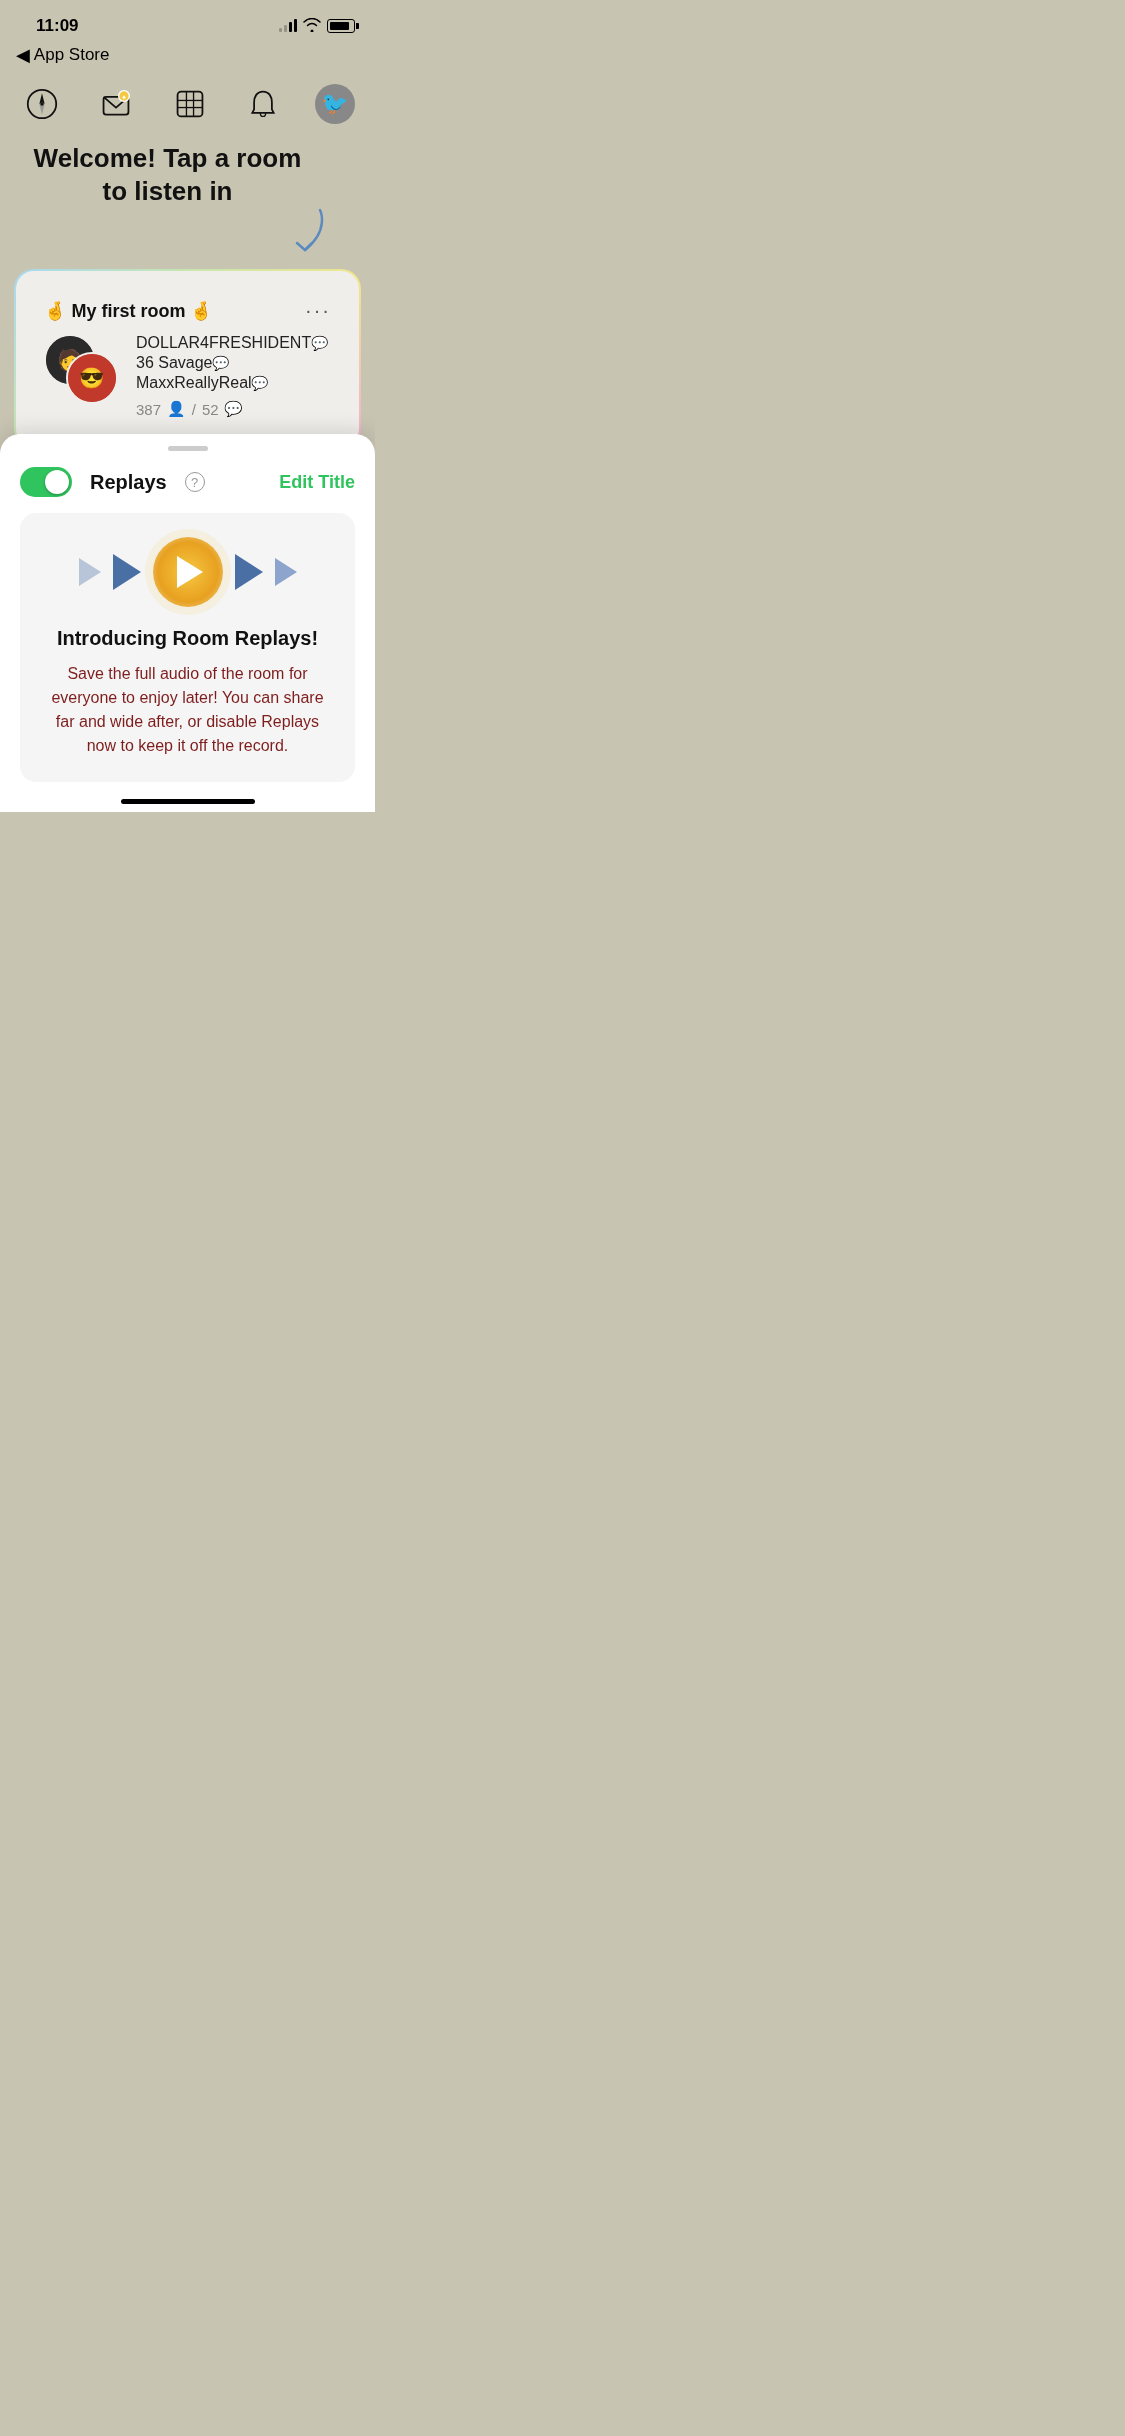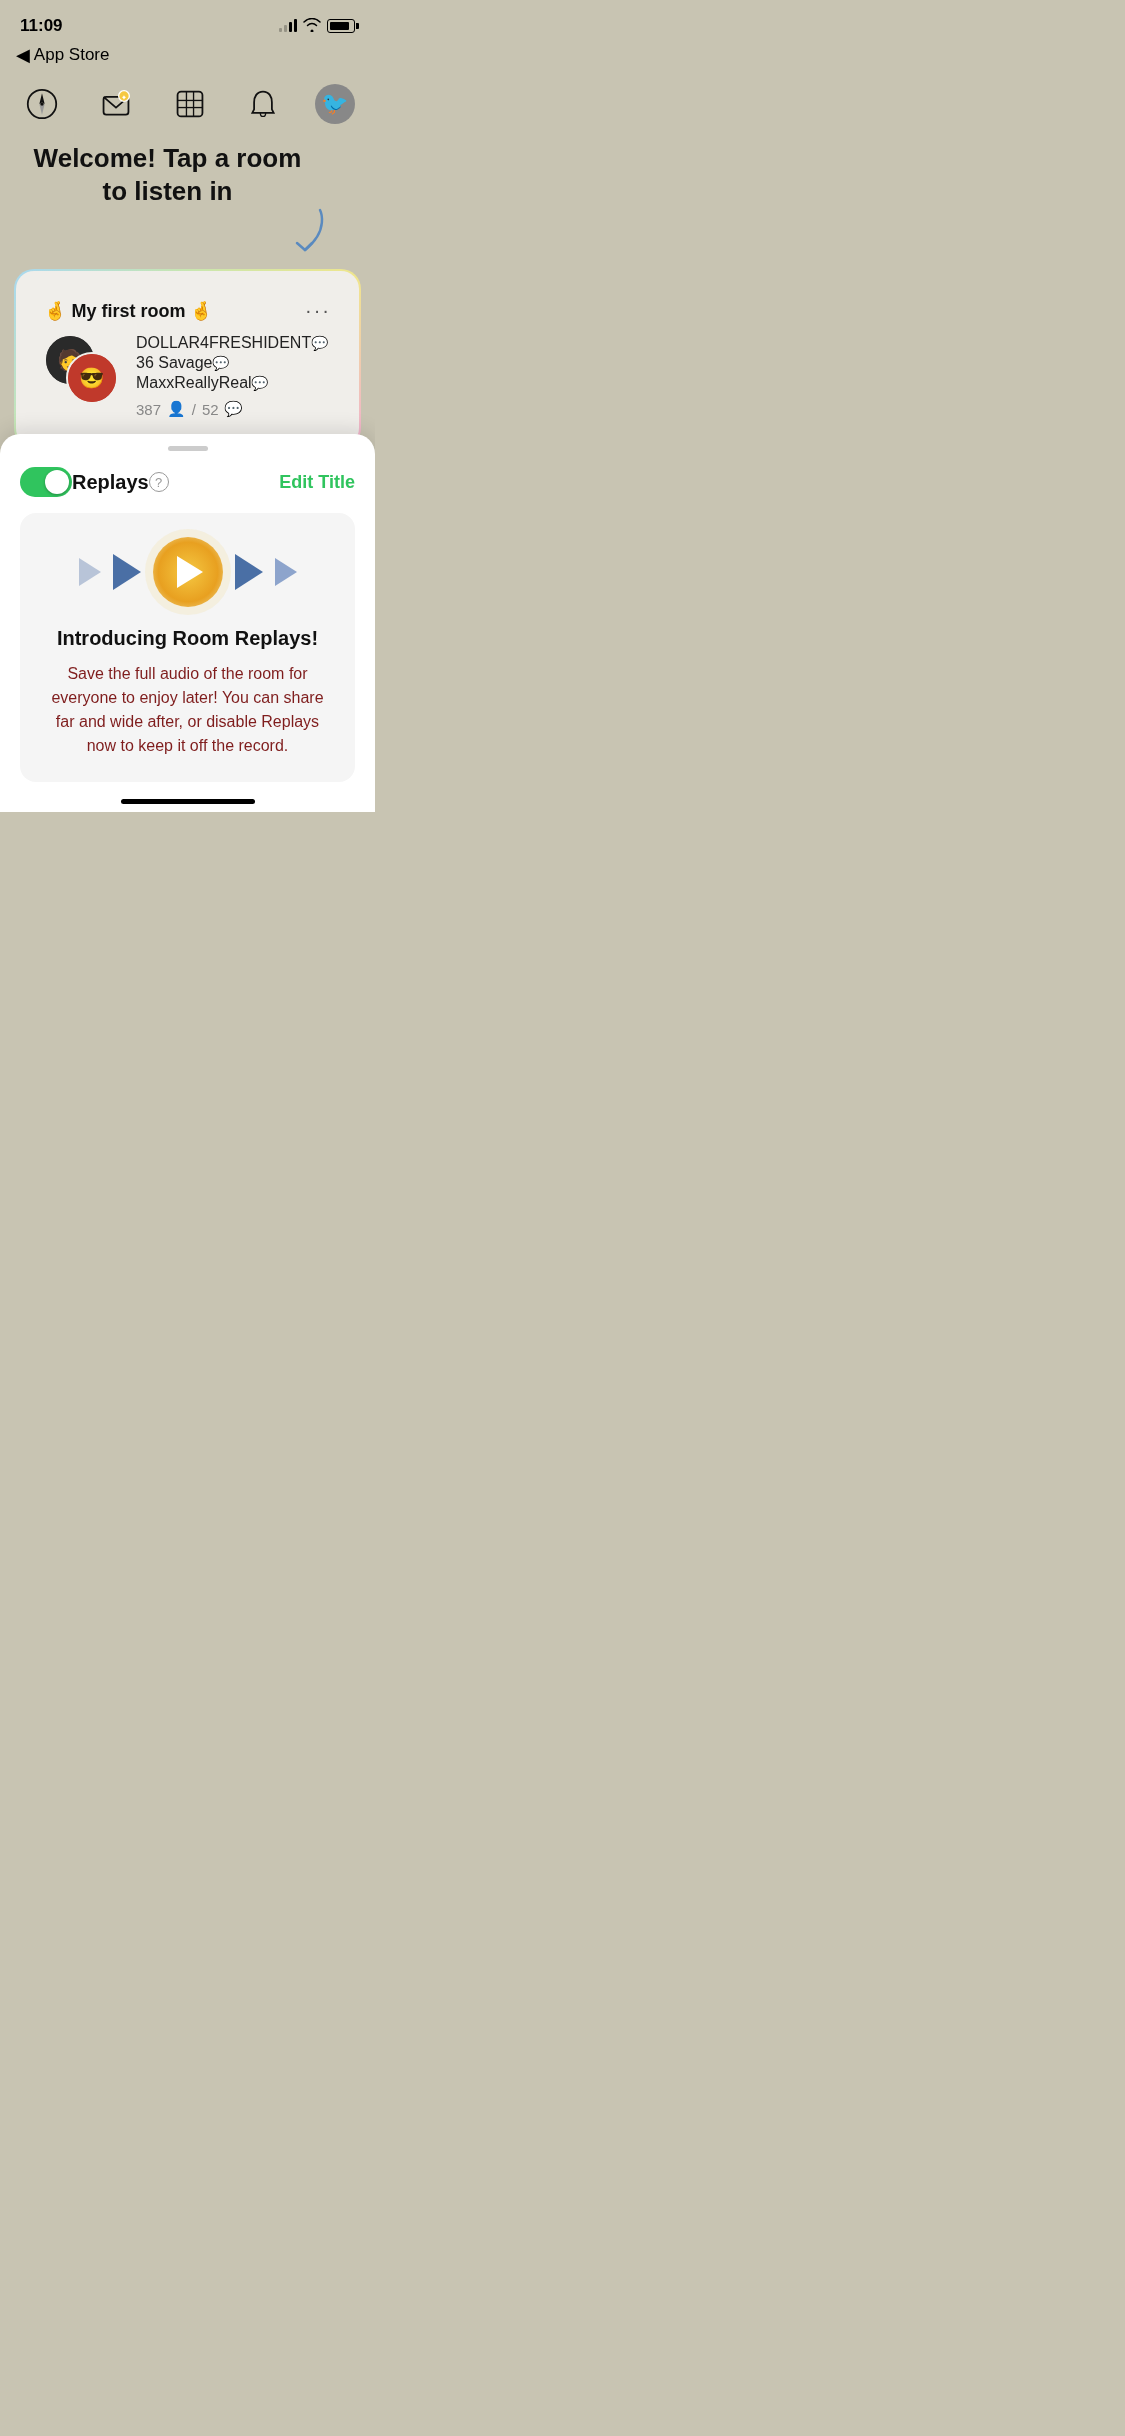--- a/index.html
+++ b/index.html
@@ -12,21 +12,21 @@
       overflow: hidden;
       background: #c8c4b2;
       position: relative;
     }
 
     
     .status-bar {
       display: flex;
       justify-content: space-between;
       align-items: center;
-      padding: 12px 20px 4px 20px;
+      padding: 12px 20px 4px 36px;
       height: 44px;
     }
     .status-time {
       font-size: 17px;
       font-weight: 600;
       color: #000;
     }
     .status-icons {
       display: flex;
       align-items: center;
@@ -264,21 +264,21 @@
     
     .replays-row {
       display: flex;
       justify-content: space-between;
       align-items: center;
       margin-bottom: 16px;
     }
     .replays-left {
       display: flex;
       align-items: center;
-      gap: 0;
+      gap: 18px;
     }
     .toggle-track {
       width: 52px;
       height: 30px;
       background: #30c45e;
       border-radius: 15px;
       position: relative;
       display: flex;
       align-items: center;
       padding: 3px;

